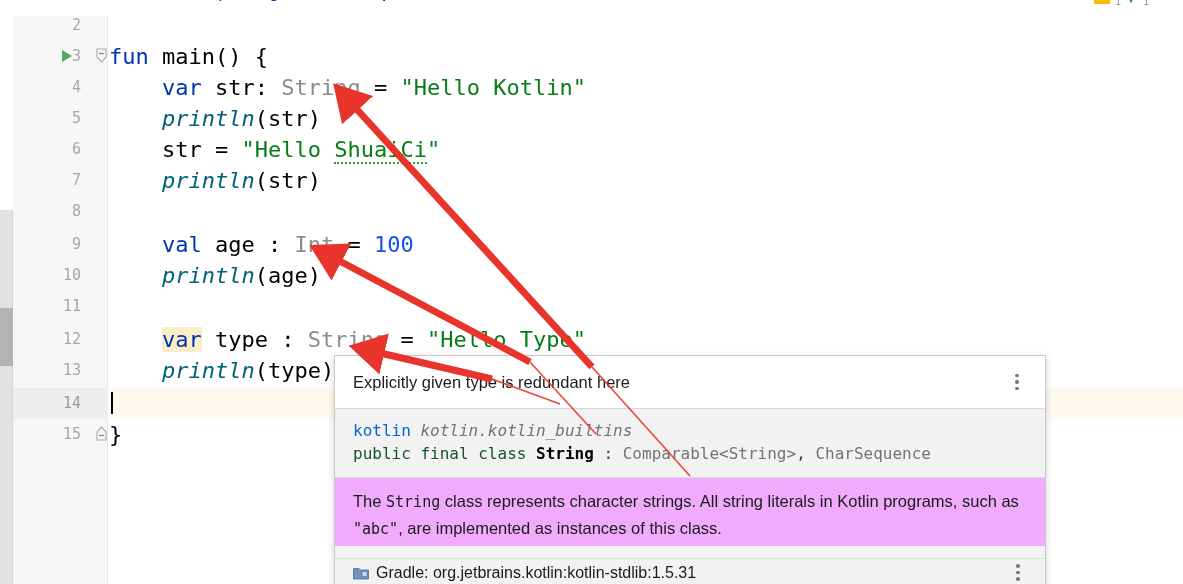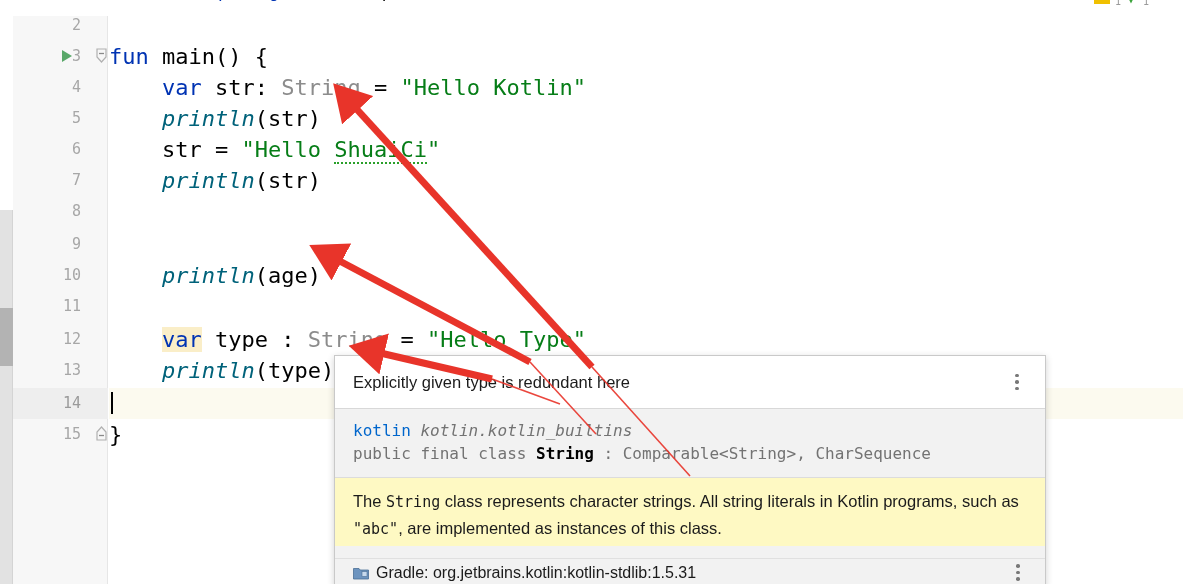--- a/index.html
+++ b/index.html
@@ -180,33 +180,33 @@
   .doc-signature {
     padding: 10px 18px 8px 18px;
     background: #f2f2f2;
     font-family: "DejaVu Sans Mono", monospace;
     font-size: 16px;
     line-height: 23px;
     white-space: pre;
   }
   .sig-mod   { color: #0066cc; }
   .sig-pkg   { color: #737373; font-style: italic; }
-  .sig-kw    { color: #737373; }
+  .sig-kw    { color: #14532d; }
   .sig-name  { color: #000000; font-weight: bold; }
   .sig-link  { color: #737373; }
 
   .doc-sep {
     height: 1px;
     background: #dcdcdc;
     margin: 4px 0 0 0;
   }
 
   .doc-body {
     padding: 10px 18px 4px 18px;
-    background: #fef9c3;
+    background: #f0abfc;
     font-family: "Liberation Sans", sans-serif;
     font-size: 16.5px;
     line-height: 26px;
     color: #1b1b1b;
   }
   .doc-body code {
     font-family: "DejaVu Sans Mono", monospace;
     font-size: 15px;
     color: #1b1b1b;
   }
@@ -281,20 +281,21 @@
     <div class="code-line" style="top:72px;"><span>    </span><span class="kw">var</span><span> </span><span class="ident local-u">str</span><span class="ident">: </span><span class="typegray">String</span><span class="ident"> = </span><span class="str">"Hello Kotlin"</span></div>
 
     <div class="code-line" style="top:103px;"><span>    </span><span class="fncall">println</span><span class="ident">(</span><span class="ident local-u">str</span><span class="ident">)</span></div>
 
     <div class="code-line" style="top:134px;"><span>    </span><span class="ident local-u">str</span><span class="ident"> = </span><span class="str"><span>"Hello </span><span class="squiggle">ShuaiCi</span><span>"</span></span></div>
 
     <div class="code-line" style="top:165px;"><span>    </span><span class="fncall">println</span><span class="ident">(</span><span class="ident local-u">str</span><span class="ident">)</span></div>
 
     <div class="code-line" style="top:196px;"></div>
 
+    <div class="code-line" style="top:229px;"><span>    </span><span class="kw">val</span><span> </span><span class="ident">age</span><span class="ident"> : </span><span class="typegray">Int</span><span class="ident"> = </span><span class="num">100</span></div>
 
     <div class="code-line" style="top:260px;"><span>    </span><span class="fncall">println</span><span class="ident">(</span><span class="ident">age</span><span class="ident">)</span></div>
 
     <div class="code-line" style="top:291px;"></div>
 
     <div class="code-line" style="top:324px;"><span>    </span><span class="kw hl-var">var</span><span> </span><span class="ident local-u">type</span><span class="ident"> : </span><span class="typegray">String</span><span class="ident"> = </span><span class="str">"Hello Type"</span></div>
 
     <div class="code-line" style="top:355px;"><span>    </span><span class="fncall">println</span><span class="ident">(</span><span class="ident local-u">type</span><span class="ident">)</span></div>
 
     <div class="code-line" style="top:388px;"></div>

